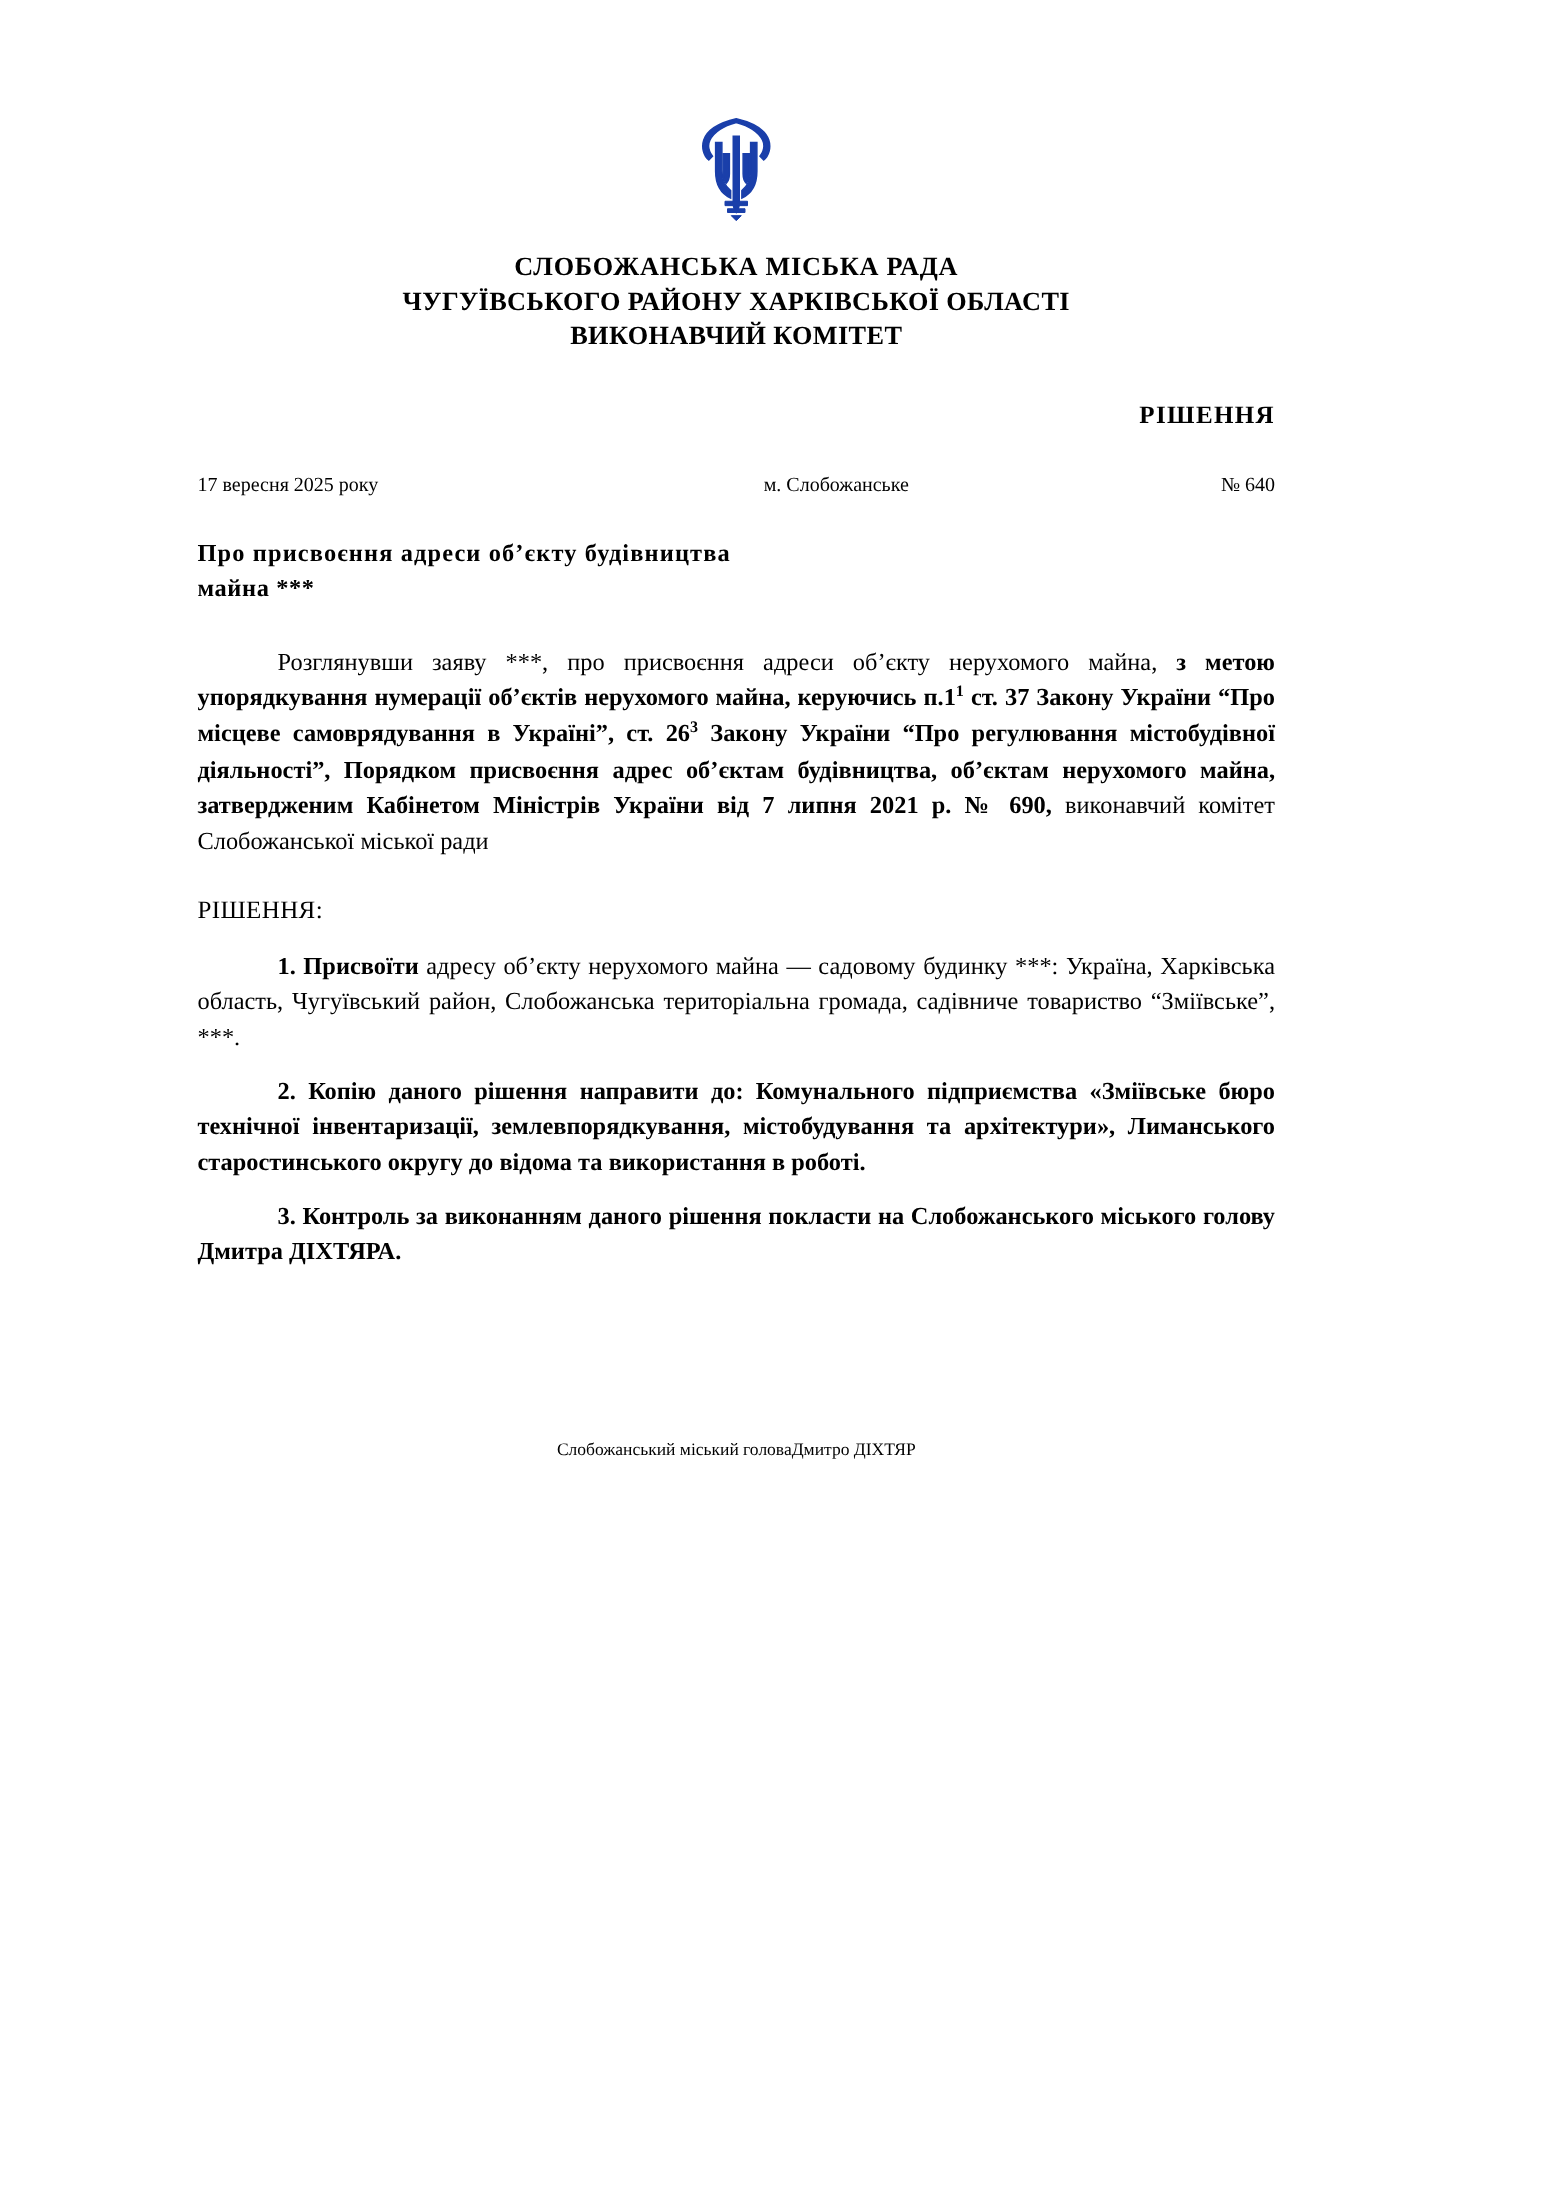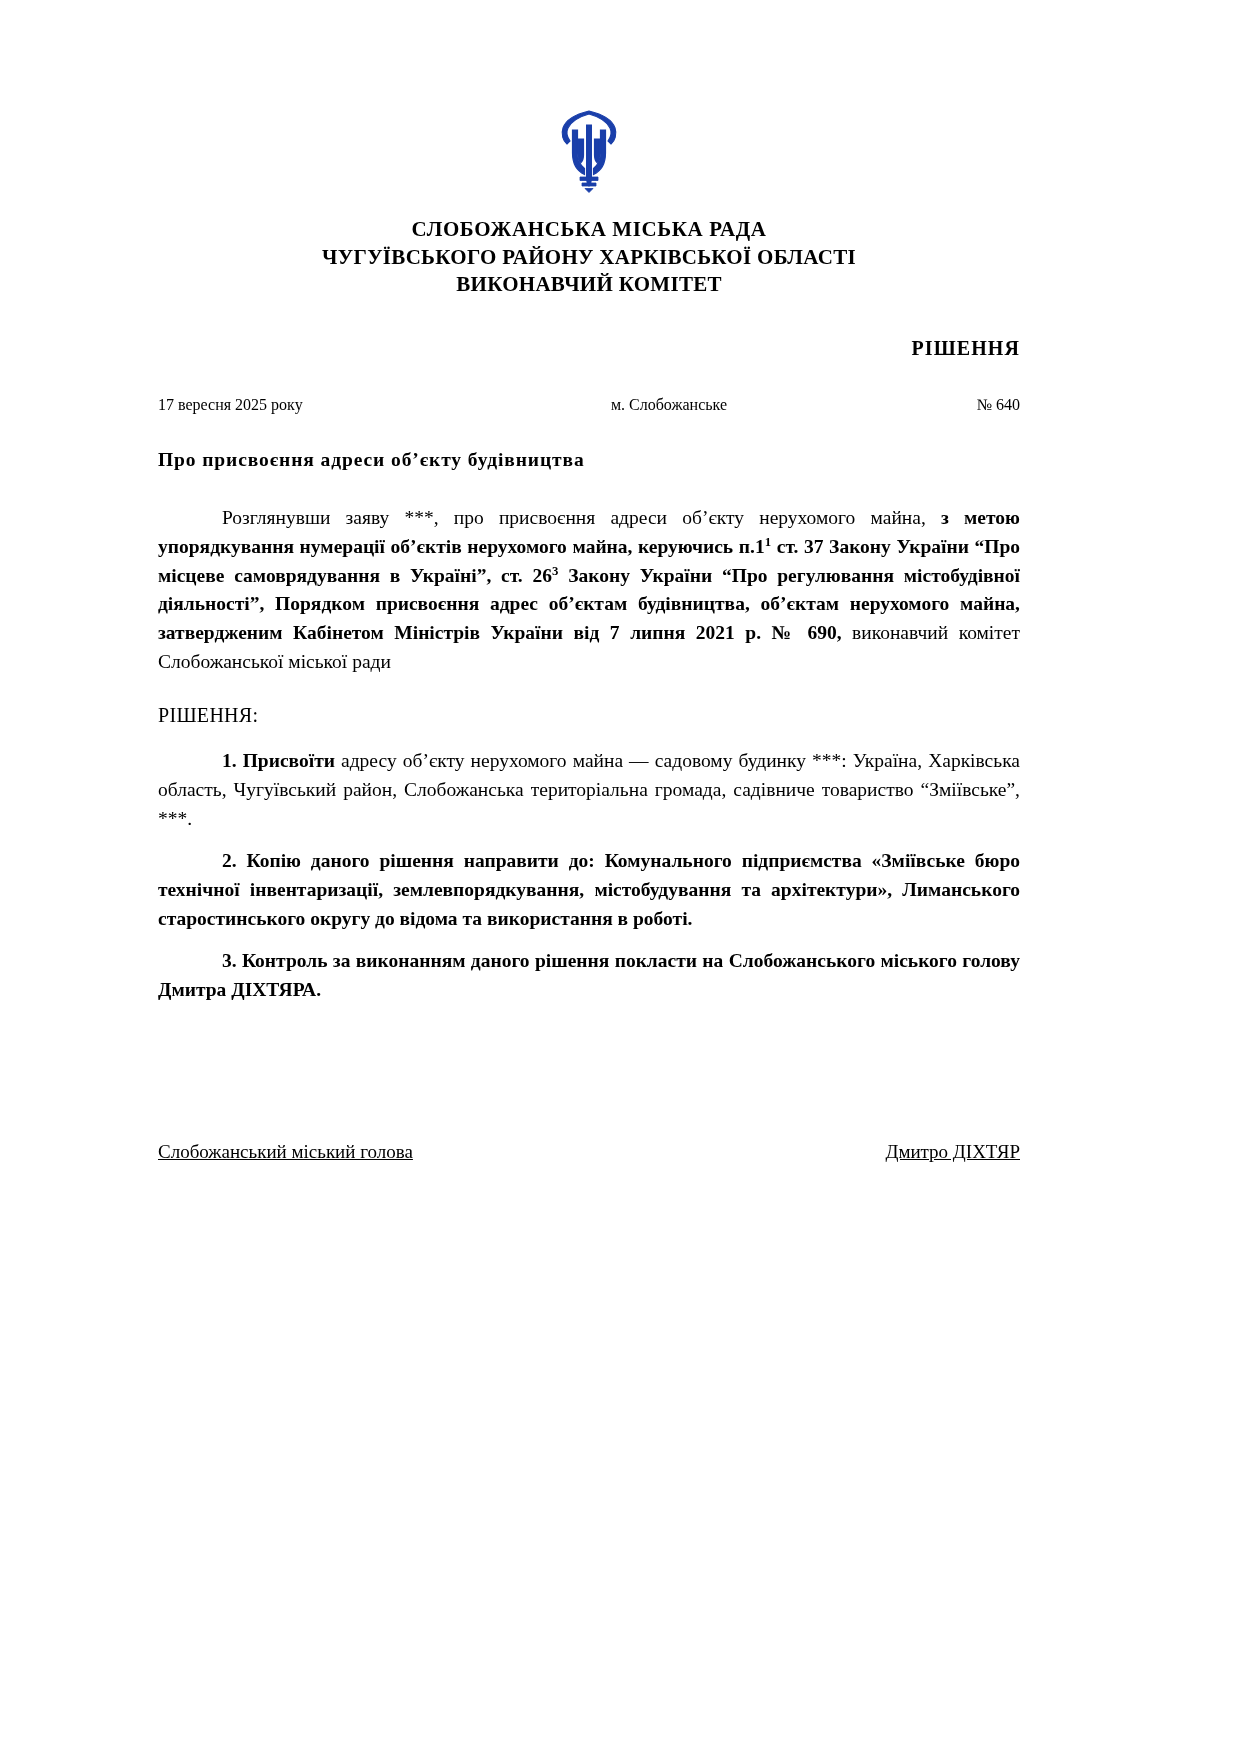--- a/index.html
+++ b/index.html
@@ -13,21 +13,21 @@
     height: 1754px;
     margin: 0 auto;
     background: #ffffff;
     font-family: "Liberation Serif", "DejaVu Serif", serif;
     color: #000000;
     box-sizing: border-box;
   }
   .content {
     position: absolute;
     left: 158px;
-    top: 16px;
+    top: 0;
     width: 862px;
   }
 
   
   .emblem-wrap {
     margin-top: 92px;
     display: flex;
     justify-content: center;
     align-items: center;
   }
@@ -107,24 +107,23 @@
   sup {
     font-size: 0.66em;
     vertical-align: super;
     line-height: 0;
   }
 
   
   .sign-row {
     margin-top: 136px;
     display: flex;
-    justify-content: space-between;
+    justify-content: center;
     align-items: baseline;
-    font-size: 19px;
-    text-decoration: underline;
+    font-size: 14px;
   }
   .sign-left { font-weight: normal; }
   .sign-right { font-weight: normal; }
 </style>
 </head>
 <body>
 
 <div class="page">
   <div class="content">
 
@@ -155,20 +154,21 @@
     <div class="doc-type">РІШЕННЯ</div>
 
     <div class="meta-row">
       <div class="meta-date">17 вересня 2025 року</div>
       <div class="meta-place">м. Слобожанське</div>
       <div class="meta-number">№ 640</div>
     </div>
 
     <div class="subject">
       <div class="l1">Про  присвоєння  адреси  об’єкту  будівництва</div>
+      <div class="l2">майна ***</div>
     </div>
 
     <div class="body-para">
       <span>Розглянувши заяву ***, про присвоєння адреси об’єкту нерухомого майна, </span><span class="b">з метою упорядкування нумерації об’єктів нерухомого майна, керуючись п.1</span><sup class="b">1</sup><span class="b"> ст. 37 Закону України “Про місцеве самоврядування в Україні”, ст. 26</span><sup class="b">3</sup><span class="b"> Закону України “Про регулювання містобудівної діяльності”, Порядком присвоєння адрес об’єктам будівництва, об’єктам нерухомого майна, затвердженим Кабінетом Міністрів України від 7 липня 2021 р. № 690,</span><span> виконавчий комітет Слобожанської міської ради</span>
     </div>
 
     <div class="decided">РІШЕННЯ:</div>
 
     <div class="item">
       <span class="b">1. </span><span class="b">Присвоїти</span><span> адресу об’єкту нерухомого майна — садовому будинку ***: Україна, Харківська область, Чугуївський район, Слобожанська територіальна громада, садівниче товариство “Зміївське”, ***.</span>

